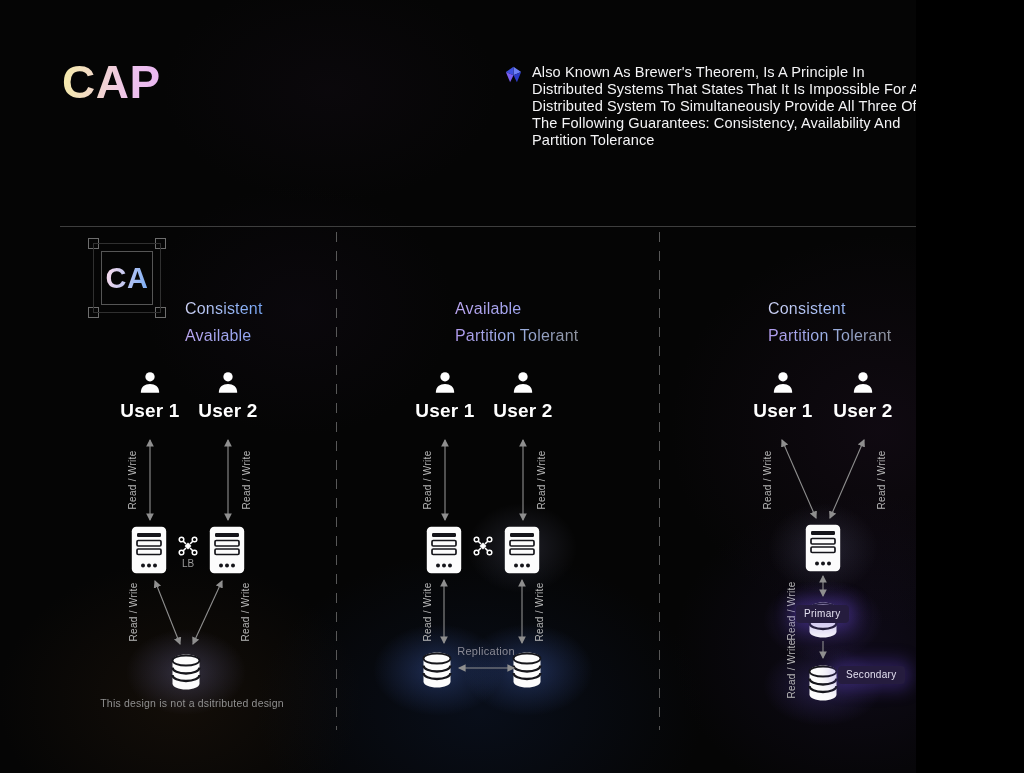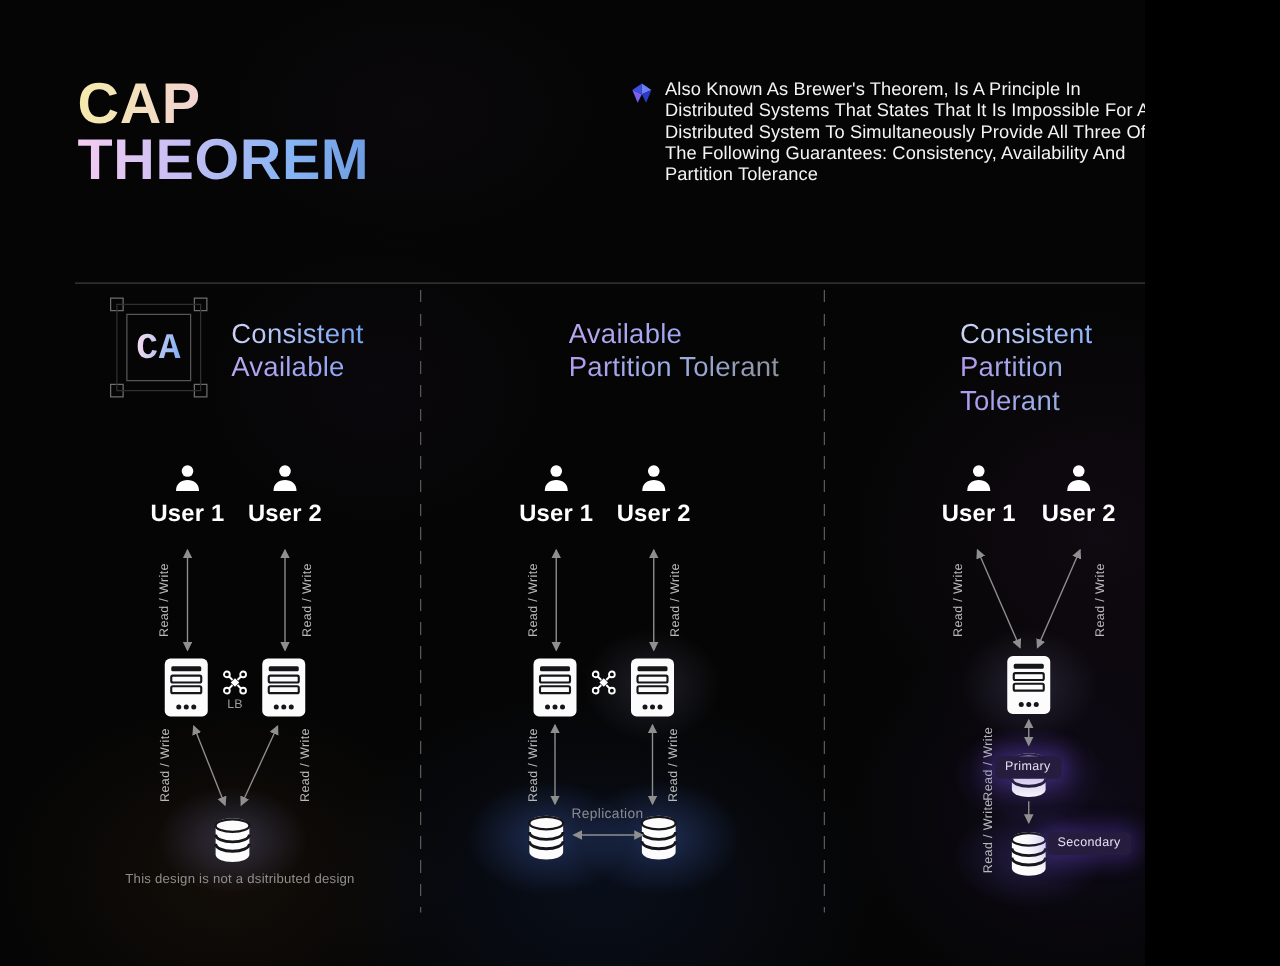--- a/index.html
+++ b/index.html
@@ -21,31 +21,31 @@
   .t1{background-image:linear-gradient(95deg,#f5e9ae 5%,#eec2ee 70%,#e9b6f2 100%);}
   .t2{background-image:linear-gradient(95deg,#f6cdf0 0%,#c3bdf4 38%,#86b4f4 72%,#6d9be0 100%);}
   .intro{position:absolute;left:505px;top:64px;width:425px;display:flex;gap:10px;}
   .cube{flex:0 0 17px;margin-top:2px;}
   .intro p{margin:0;color:#f4f4f6;font-size:14.6px;line-height:17px;
     font-weight:500;letter-spacing:.1px;}
   .hr{position:absolute;left:60px;top:226px;width:898px;height:1px;background:#3e3e3e;}
   .vdash{position:absolute;top:232px;height:498px;width:1px;
     background:repeating-linear-gradient(to bottom,#585858 0 10px,transparent 10px 19px);}
   
-  .frame{position:absolute;width:78px;height:80px;font-family:Liberation Mono, monospace;}
+  .frame{position:absolute;width:78px;height:80px;}
   .frame .outer{position:absolute;inset:5px;border:1px solid #303030;}
   .frame .inner{position:absolute;inset:13px;border:1px solid #565656;
     display:flex;align-items:center;justify-content:center;}
   .hnd{position:absolute;width:11px;height:11px;border:1px solid #6d6d6d;background:#050505;box-sizing:border-box;}
   .hnd.tl{left:0;top:0}.hnd.tr{right:0;top:0}.hnd.bl{left:0;bottom:0}.hnd.br{right:0;bottom:0}
   .badge{font-size:29px;font-weight:700;letter-spacing:.5px;
     background-image:linear-gradient(100deg,#f2d9ee 10%,#84b1f5 90%);
     -webkit-background-clip:text;background-clip:text;
     -webkit-text-fill-color:transparent;color:transparent;}
-  .coltitle{position:absolute;font-size:22px;font-weight:500;line-height:27px;letter-spacing:.2px;}
+  .coltitle{position:absolute;font-size:16px;font-weight:500;line-height:27px;letter-spacing:.2px;margin-top:42px;}
   .coltitle div{-webkit-background-clip:text;background-clip:text;
     -webkit-text-fill-color:transparent;color:transparent;}
   .g-blue  {background-image:linear-gradient(90deg,#ced2f5 0%,#7aa7f5 95%);}
   .g-purple{background-image:linear-gradient(90deg,#bba6f0 0%,#8ca7f2 95%);}
   .g-gray  {background-image:linear-gradient(90deg,#b29bee 0%,#9bb0e8 45%,#8f939e 100%);}
   
   .user{position:absolute;width:80px;text-align:center;transform:translateX(-50%);}
   .user .ulabel{color:#fff;font-size:19px;font-weight:700;letter-spacing:.2px;}
   .rw{position:absolute;width:84px;text-align:center;font-size:10px;color:#b8b8b8;
     letter-spacing:.3px;white-space:nowrap;transform:translate(-50%,-50%) rotate(-90deg);}
@@ -63,21 +63,20 @@
   .arrows{position:absolute;left:0;top:0;pointer-events:none;}
 </style>
 </head>
 <body>
 
 <div class="stage">
   <div class="bg-glows"></div>
 
   <h1 class="title" style="margin:0">
     <span class="t1">CAP</span>
-    <span class="t2">THEOREM</span>
   </h1>
   <div class="intro">
     <span class="cube">
       <svg width="17" height="17" viewBox="0 0 20 20">
         <path d="M10 1 L19 7 L10 11 Z" fill="#6d7ff5"></path>
         <path d="M1 7 L10 1 L10 11 Z" fill="#3d4fe0"></path>
         <path d="M1 7 L10 11 L6 19 Z" fill="#7a5ff0"></path>
         <path d="M19 7 L10 11 L14 19 Z" fill="#2b3bc8"></path>
       </svg>
     </span>

